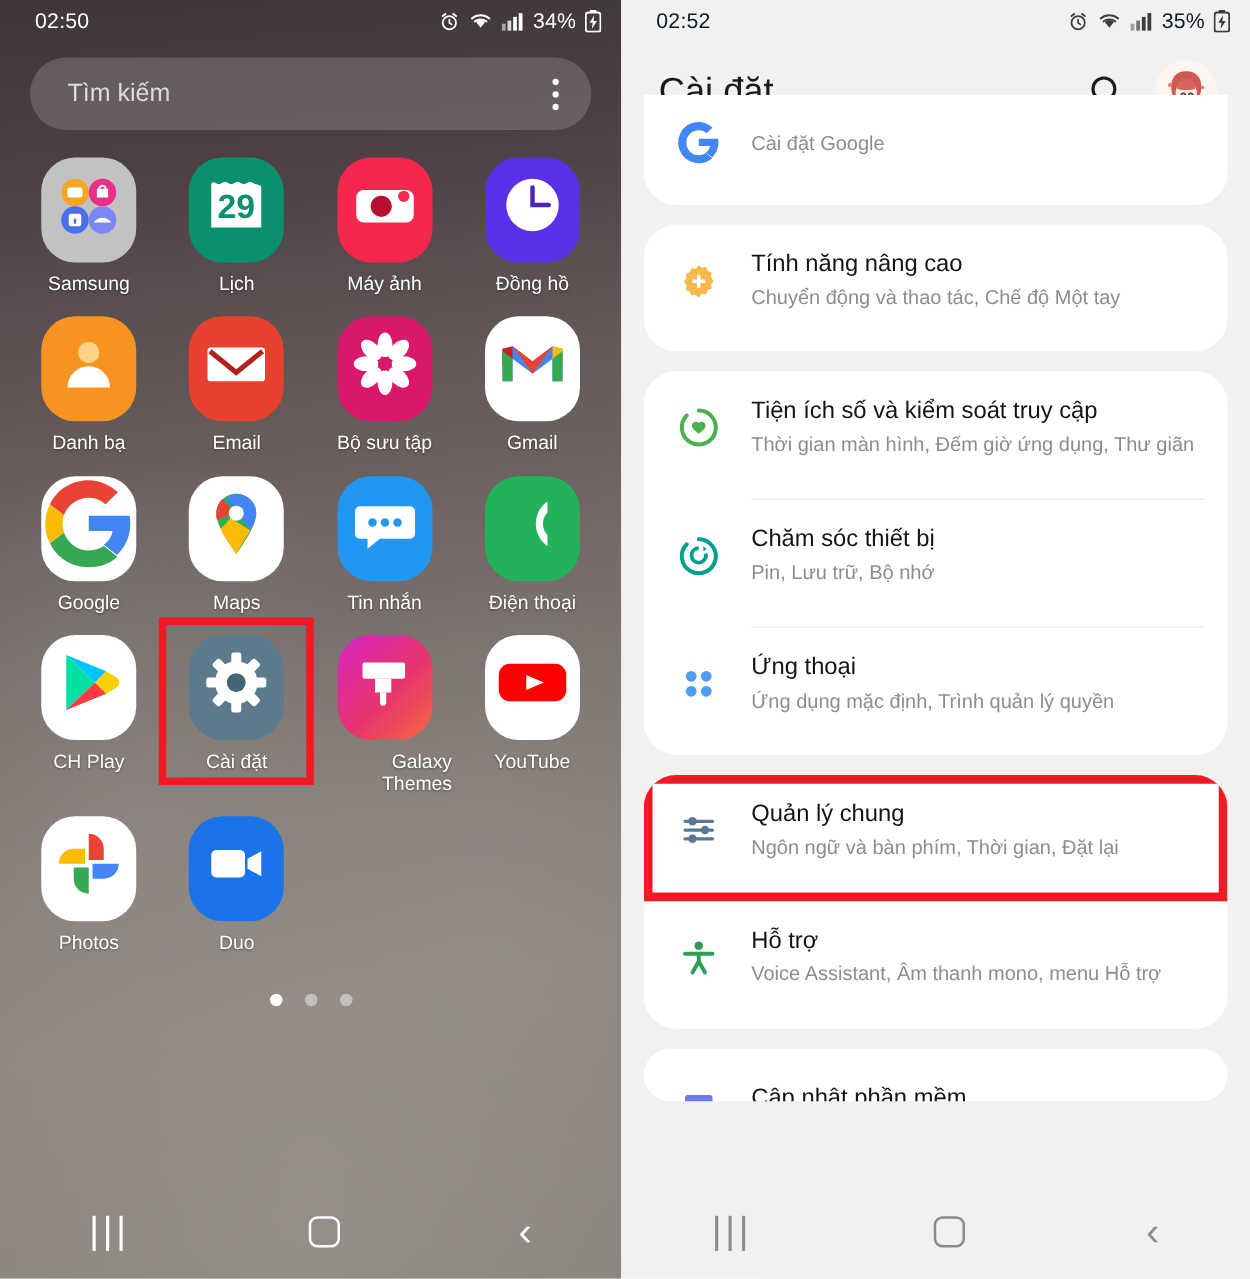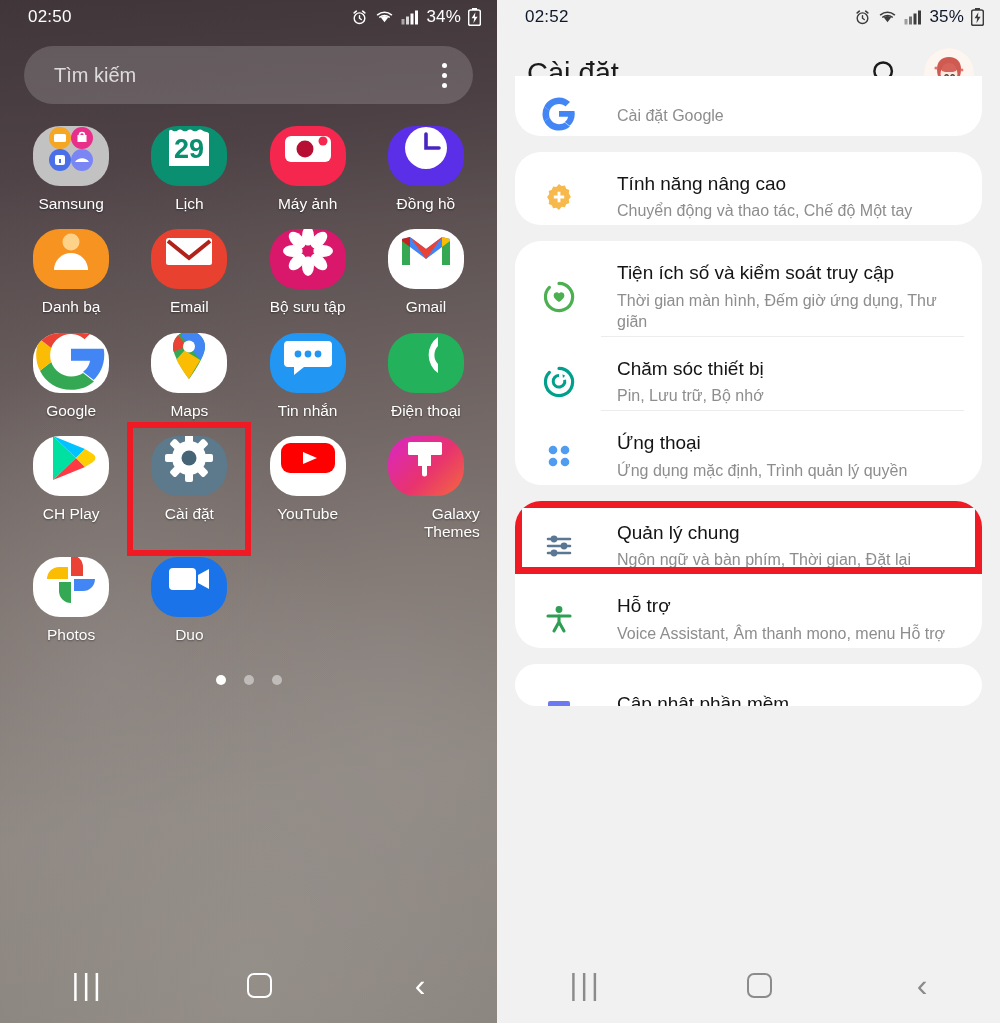--- a/index.html
+++ b/index.html
@@ -43,22 +43,22 @@
   .search-ph { color: rgba(255,255,255,0.78); font-size: 20px; }
   .kebab { display: flex; flex-direction: column; gap: 5px; padding: 6px 4px; }
   .kebab i { width: 5px; height: 5px; border-radius: 50%; background: #fff; display:block; }
 
   .appgrid {
     margin-top: 22px; display: grid; grid-template-columns: repeat(4, 1fr);
     row-gap: 16px; padding: 0 12px;
   }
   .app { display: flex; flex-direction: column; align-items: center; position: relative; }
   .app-icon {
-    width: 76px; height: 60px; border-radius: 25px;
-    display: flex; align-items: flex-end; justify-content: center;
+    width: 76px; height: 84px; border-radius: 25px;
+    display: flex; align-items: flex-start; justify-content: center;
     position: relative; overflow: hidden;
   }
   .squircle { border-radius: 27px; }
   .app-label {
     margin-top: 9px; font-size: 15.5px; color: #fff; text-align: right;
     line-height: 1.18; text-shadow: 0 1px 2px rgba(0,0,0,.45); max-width: 108px;
   }
   .hl-box { position: absolute; border: 6px solid #ef1a23; }
   .hl-app { left: 50%; transform: translateX(-50%); top: -14px; width: 124px; height: 134px; }
 
@@ -93,21 +93,21 @@
     width: 50px; height: 50px; border-radius: 50%; overflow: hidden;
     background: #f6efe9; display:block;
   }
 
   .list { padding: 0 18px; }
   .card {
     background: #fff; border-radius: 26px; margin-bottom: 16px;
     position: relative; overflow: hidden;
   }
   .card.clipped-top { border-top-left-radius: 0; border-top-right-radius: 0; margin-top: -36px; }
-  .row { display: flex; align-items: center; padding: 20px 22px 4px 22px; gap: 36px; border-radius: 11px; }
+  .row { display: flex; align-items: center; padding: 20px 22px 32px 22px; gap: 20px; border-radius: 11px; }
   .row-icon { width: 44px; min-width: 44px; display:flex; align-items:center; justify-content:center; }
   .row-text { flex: 1; min-width: 0; }
   .row-title { font-size: 19px; color: #141414; line-height: 1.28; }
   .row-sub { font-size: 16px; color: #8d8d8d; margin-top: 4px; line-height: 1.32; }
   .divider { height: 1px; background: #ececec; margin-left: 86px; margin-right: 18px; }
   .hl-row { position: absolute; left: 0; right: 0; top: 0; bottom: 0; border: 7px solid #ef1a23; pointer-events:none; }
   .card.cut-bottom { border-bottom-left-radius: 26px; border-bottom-right-radius: 26px; }
   .settings .navbar { color: #8b8b8b; background: #f1f1f1; }
 </style>
 </head>
@@ -336,38 +336,38 @@
                 <rect x="53" y="34" width="9" height="8" rx="2" transform="rotate(45 38 38)"></rect>
               </g>
             </g>
             <circle cx="38" cy="38" r="7.5" fill="#456576"></circle>
           </svg>
         </div>
         <div class="app-label">Cài đặt</div>
       </div>
 
       <div class="app">
-        <div class="app-icon squircle" style="background:#fff">
-          <svg width="76" height="76" viewBox="0 0 76 76">
-            <rect x="11" y="23" width="54" height="30" rx="9" fill="#FF0000"></rect>
-            <path d="M33 32l14 6-14 6z" fill="#fff"></path>
-          </svg>
-        </div>
-        <div class="app-label">YouTube</div>
-      </div>
-
-      <div class="app">
         <div class="app-icon squircle" style="background:linear-gradient(135deg,#d926c6 0%,#e8336e 55%,#f4693f 100%)">
           <svg width="76" height="76" viewBox="0 0 76 76">
             <rect x="20" y="22" width="34" height="13" rx="1.6" fill="#fff"></rect>
             <rect x="30" y="35" width="13" height="11" fill="#fff"></rect>
             <path d="M34 46h5v8a2.5 2.5 0 0 1-5 0z" fill="#fff"></path>
           </svg>
         </div>
         <div class="app-label">Galaxy Themes</div>
+      </div>
+
+      <div class="app">
+        <div class="app-icon squircle" style="background:#fff">
+          <svg width="76" height="76" viewBox="0 0 76 76">
+            <rect x="11" y="23" width="54" height="30" rx="9" fill="#FF0000"></rect>
+            <path d="M33 32l14 6-14 6z" fill="#fff"></path>
+          </svg>
+        </div>
+        <div class="app-label">YouTube</div>
       </div>
 
       <div class="app">
         <div class="app-icon squircle" style="background:#fff">
           <svg width="76" height="76" viewBox="0 0 76 76">
             <path d="M38 14a12 12 0 0 1 12 12v9H38z" fill="#EA4335"></path>
             <path d="M62 38a12 12 0 0 1-12 12h-9V38z" fill="#4285F4"></path>
             <path d="M38 62a12 12 0 0 1-12-12v-9h12z" fill="#34A853"></path>
             <path d="M14 38a12 12 0 0 1 12-12h9v12z" fill="#FBBC04"></path>
           </svg>

